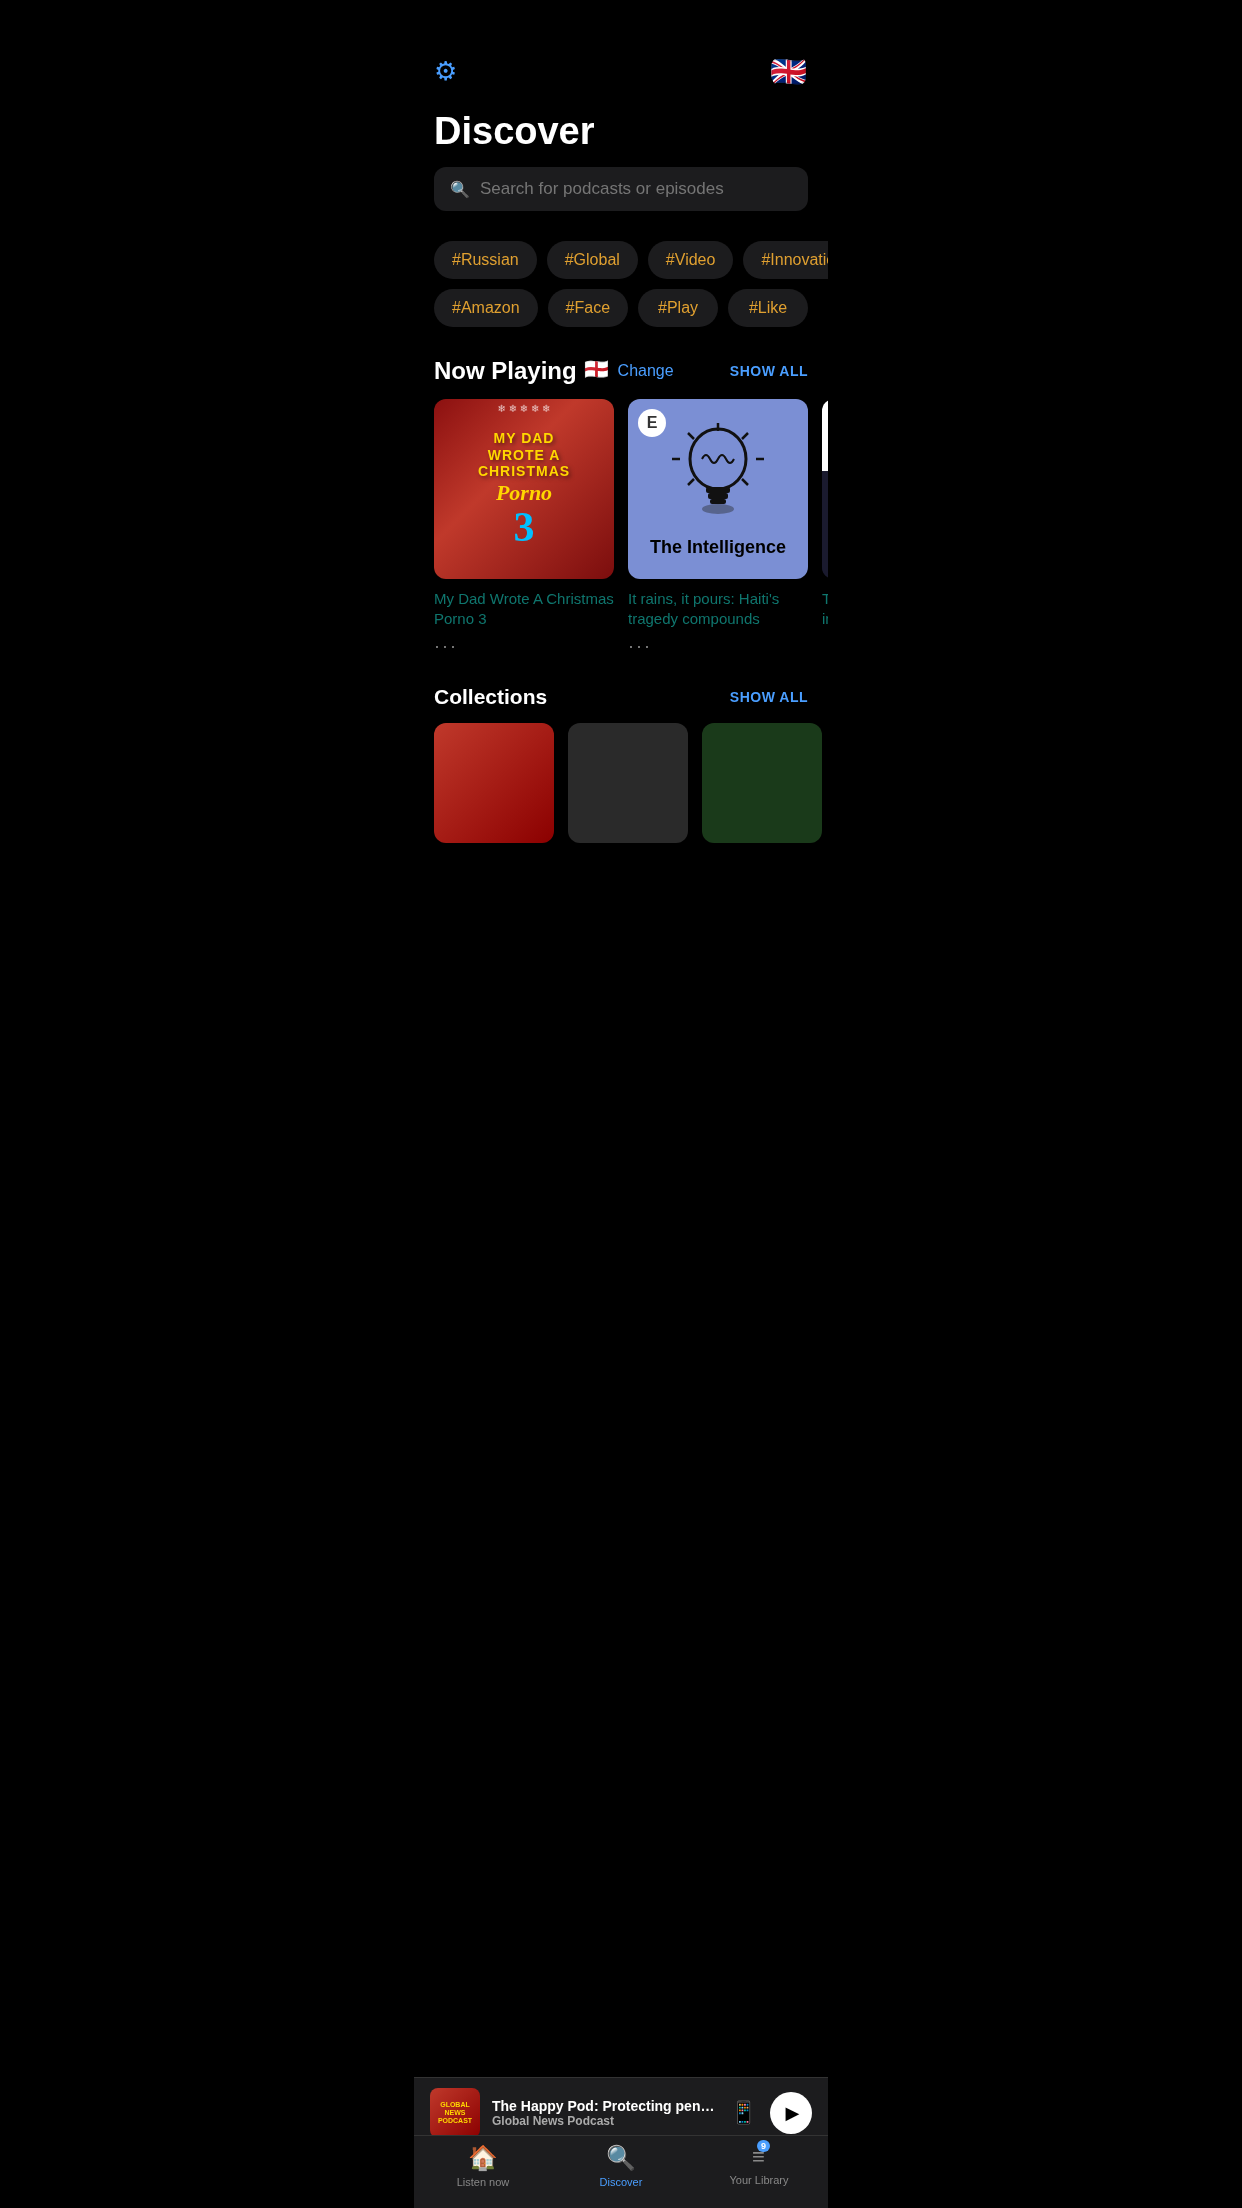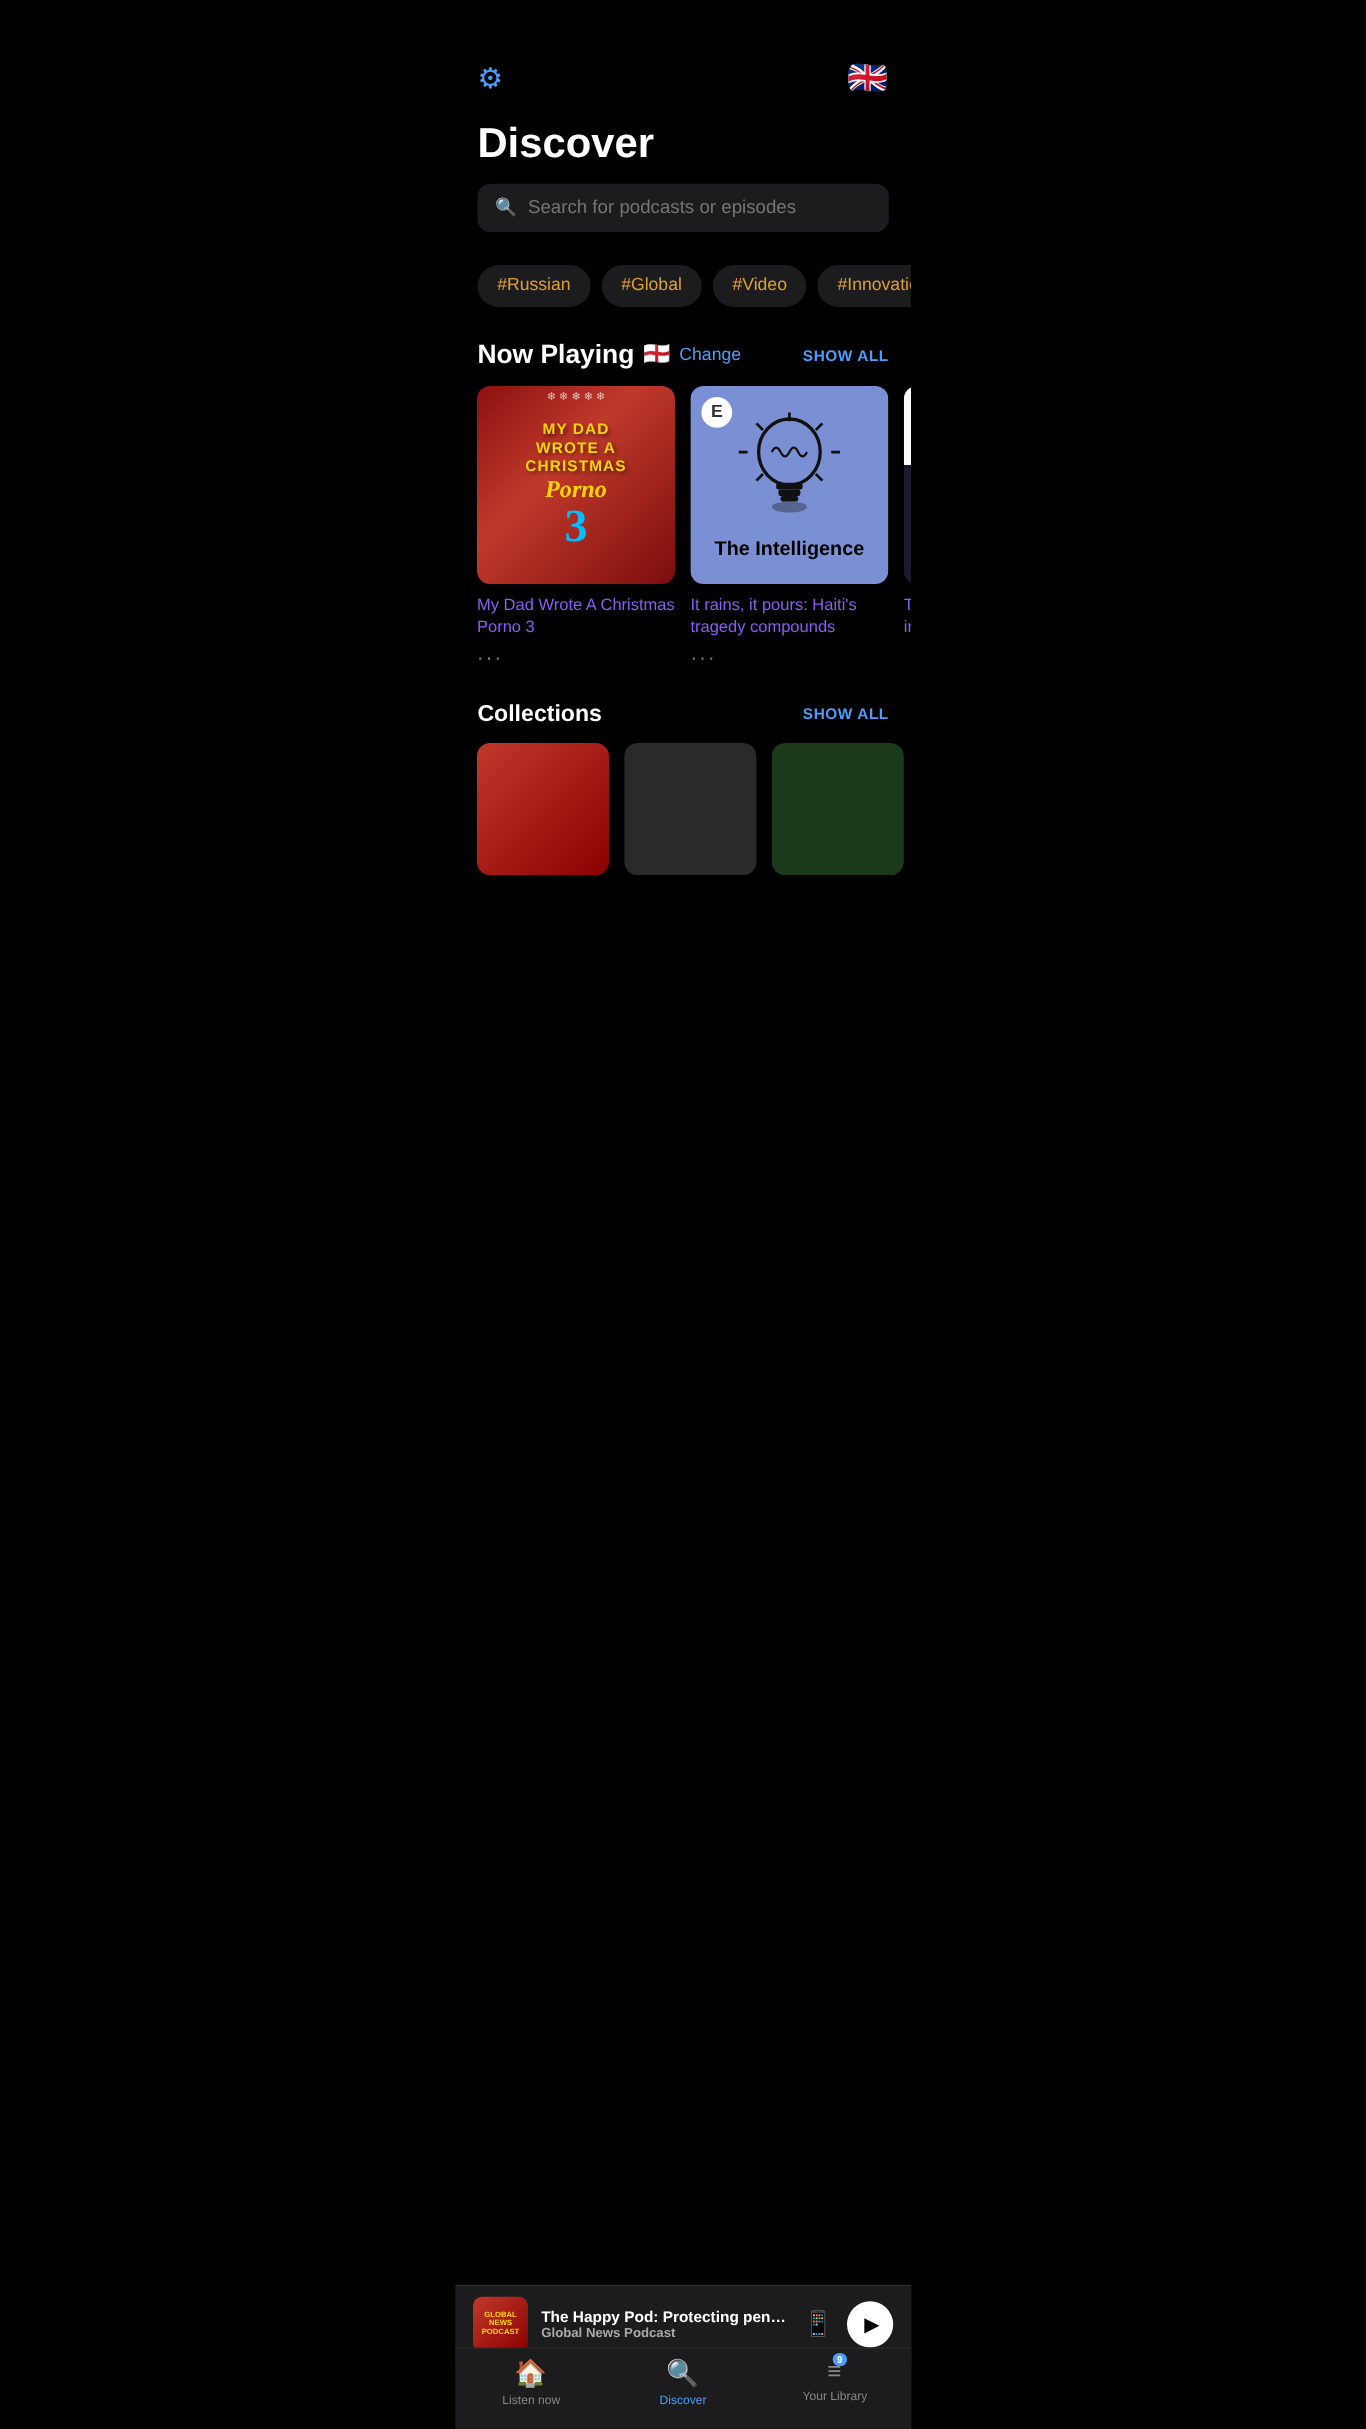--- a/index.html
+++ b/index.html
@@ -222,21 +222,21 @@
       display: flex;
       flex-direction: column;
       align-items: center;
       justify-content: flex-start;
       padding-top: 8px;
       position: relative;
     }
     .card-title {
       font-size: 15px;
       font-weight: 500;
-      color: #8b5cf6;
+      color: #0f766e;
       line-height: 1.3;
       margin-bottom: 8px;
     }
     .card-menu {
       color: #888;
       font-size: 18px;
       letter-spacing: 2px;
       margin-top: 4px;
     }
     .collections-header {
@@ -404,20 +404,26 @@
     <div class="search-icon-wrap">🔍</div>
     <input class="search-input" type="text" readonly="" placeholder="Search for podcasts or episodes" style="">
   </div>
 
   <div class="tags-section">
     <div class="tags-row">
       <button class="tag-btn">#Russian</button>
       <button class="tag-btn">#Global</button>
       <button class="tag-btn">#Video</button>
       <button class="tag-btn">#Innovation</button>
+    </div>
+    <div class="tags-row">
+      <button class="tag-btn">#Amazon</button>
+      <button class="tag-btn">#Face</button>
+      <button class="tag-btn">#Play</button>
+      <button class="tag-btn">#Like</button>
     </div>
   </div>
 
   <div class="section-header">
     <div class="section-title">
       <span>Now Playing</span>
       <span class="section-flag">🏴󠁧󠁢󠁥󠁮󠁧󠁿</span>
       <button class="change-btn">Change</button>
     </div>
     <button class="show-all-btn">SHOW ALL</button>

